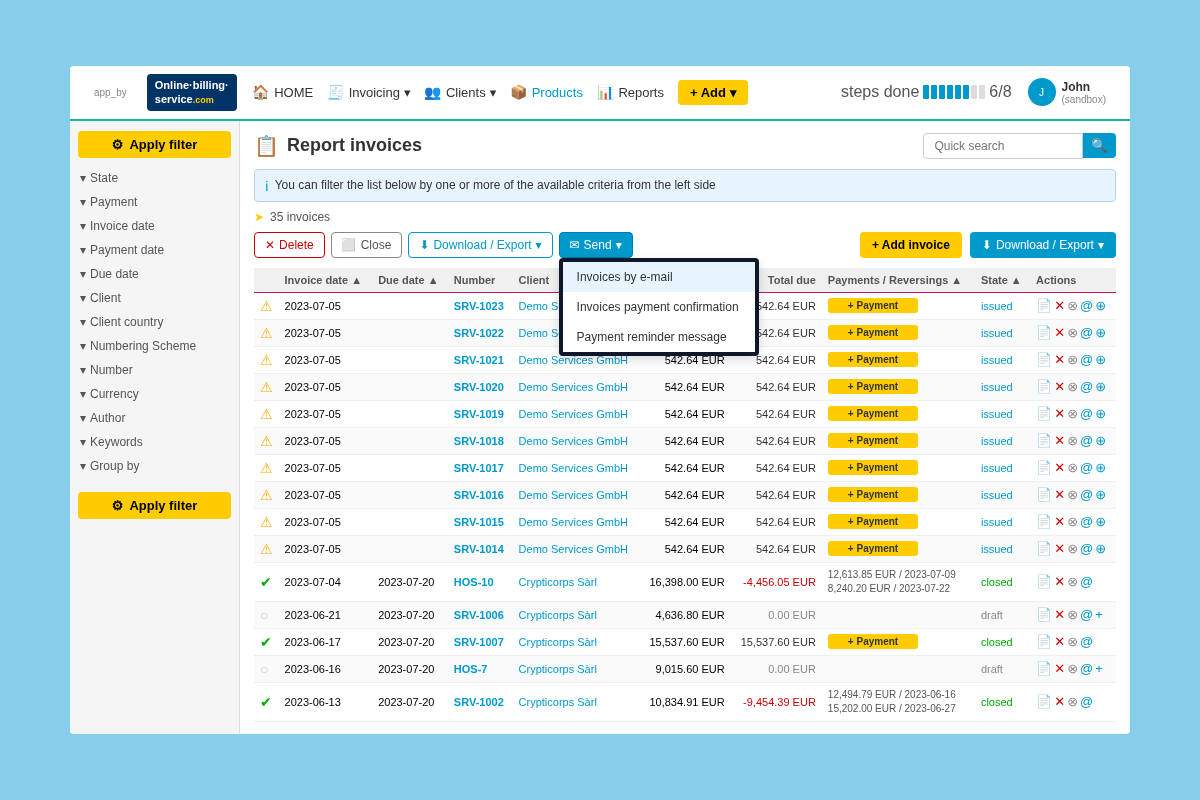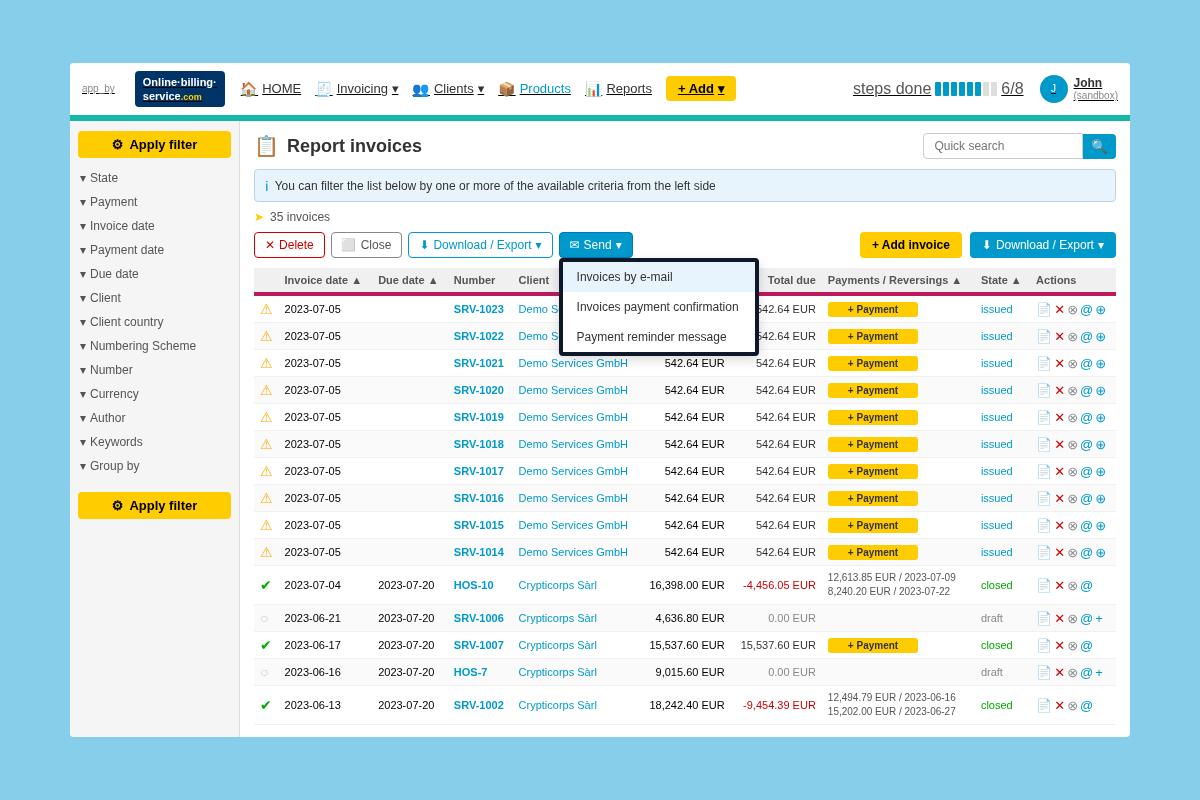--- a/index.html
+++ b/index.html
@@ -1,20 +1,20 @@
 <!DOCTYPE html>
 <html><head>
   <meta charset="utf-8">
   <style>
     * { box-sizing: border-box; margin: 0; padding: 0; font-family: Arial, sans-serif; }
     body { background: #87ceeb; display: flex; justify-content: center; align-items: center; min-height: 100vh; }
     .window { background: #fff; width: 1060px; min-height: 660px; border-radius: 4px; overflow: hidden; position: relative; }
     
     
-    .top-nav { background: #fff; border-bottom: 6px solid #14b8a6; display: flex; align-items: center; padding: 8px 12px; gap: 16px; text-decoration: underline; }
+    .top-nav { background: #fff; border-bottom: 2px solid #14b8a6; display: flex; align-items: center; padding: 8px 24px; gap: 16px; }
     .logo { background: #003366; color: #fff; padding: 4px 8px; border-radius: 4px; font-size: 11px; font-weight: bold; line-height: 1.3; }
     .logo span { color: #00aaff; }
     .logo .com { color: #ffcc00; font-size: 9px; }
     .nav-items { display: flex; align-items: center; gap: 14px; flex: 1; }
     .nav-item { display: flex; align-items: center; gap: 4px; font-size: 13px; color: #333; cursor: pointer; text-decoration: none; }
     .nav-icon { font-size: 14px; }
     .nav-item.active { color: #0099cc; }
     .add-btn { background: #ffcc00; border: none; border-radius: 4px; padding: 5px 12px; font-size: 13px; font-weight: bold; cursor: pointer; display: flex; align-items: center; gap: 4px; }
     .steps-done { font-size: 16px; color: #555; display: flex; align-items: center; gap: 4px; text-align: right; }
     .steps-bar { display: flex; gap: 2px; }
@@ -57,21 +57,21 @@
     .btn-add-invoice { background: #ffcc00; border: none; border-radius: 4px; padding: 6px 12px; font-size: 12px; font-weight: bold; cursor: pointer; display: flex; align-items: center; gap: 4px; margin-left: 24px; }
     .btn-download-export { background: #0099cc; border: none; border-radius: 4px; padding: 6px 12px; font-size: 12px; color: #fff; cursor: pointer; display: flex; align-items: center; gap: 4px; }
 
     
     .dropdown-menu { position: absolute; top: 100%; left: 300px; background: #fff; border: 4px solid #0f172a; border-radius: 4px; box-shadow: 0 4px 12px rgba(0,0,0,0.15); z-index: 100; min-width: 200px; }
     .dropdown-menu-item { padding: 8px 14px; font-size: 12px; cursor: pointer; color: #333; }
     .dropdown-menu-item.active { background: #e8f4fd; }
     
     
     .invoice-table { width: 100%; border-collapse: collapse; font-size: 11px; }
-    .invoice-table thead th { background: #f0f0f0; padding: 6px 6px; text-align: left; border-bottom: 4px solid #be185d; font-size: 11px; color: #555; white-space: nowrap; }
+    .invoice-table thead th { background: #f0f0f0; padding: 6px 6px; text-align: left; border-bottom: 1px solid #be185d; font-size: 11px; color: #555; white-space: nowrap; }
     .invoice-table thead th.sortable { cursor: pointer; }
     .invoice-table tbody tr { border-bottom: 1px solid #f0f0f0; }
     .invoice-table tbody tr:nth-child(even) { background: #fafafa; }
     .invoice-table td { padding: 5px 6px; vertical-align: middle; white-space: nowrap; }
     .invoice-link { color: #0099cc; text-decoration: none; font-weight: bold; }
     .client-link { color: #0099cc; text-decoration: none; }
     .state-issued { color: #0099cc; font-size: 11px; }
     .state-closed { color: #00aa00; font-size: 11px; }
     .state-draft { color: #888; font-size: 11px; }
     .badge-payment { background: #ffcc00; color: #333; border-radius: 3px; padding: 2px 20px; font-size: 10px; font-weight: bold; display: inline-flex; align-items: center; gap: 2px; }
@@ -579,21 +579,21 @@
         <span class="action-icon blue" title="Add">+</span>
       </div>
     </td>
   </tr>
               <tr>
     <td class="checkbox-col"><span class="check-icon-done">✔</span></td>
     <td>2023-06-13</td>
     <td>2023-07-20</td>
     <td><a class="invoice-link">SRV-1002</a></td>
     <td><a class="client-link">Crypticorps Sàrl</a></td>
-    <td style="text-align:right;">18,242.40 EUR</td>
+    <td style="text-align:right;">10,834.91 EUR</td>
     <td style="text-align:right;" class="amount-negative">-9,454.39 EUR</td>
     <td>
                   <div class="payment-info">12,494.79 EUR / 2023-06-16<br>15,202.00 EUR / 2023-06-27</div>
                 </td>
     <td class="state-closed">closed</td>
     <td>
       <div class="actions-cell">
         <span class="action-icon" title="View">📄</span>
         <span class="action-icon red" title="Delete">✕</span>
         <span class="action-icon" title="Copy">⊗</span>

